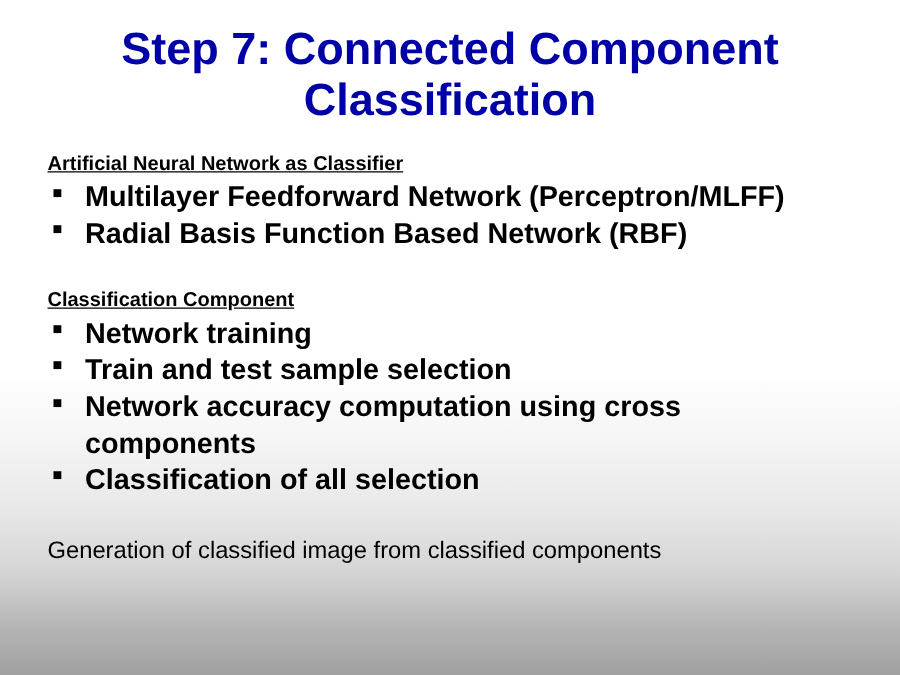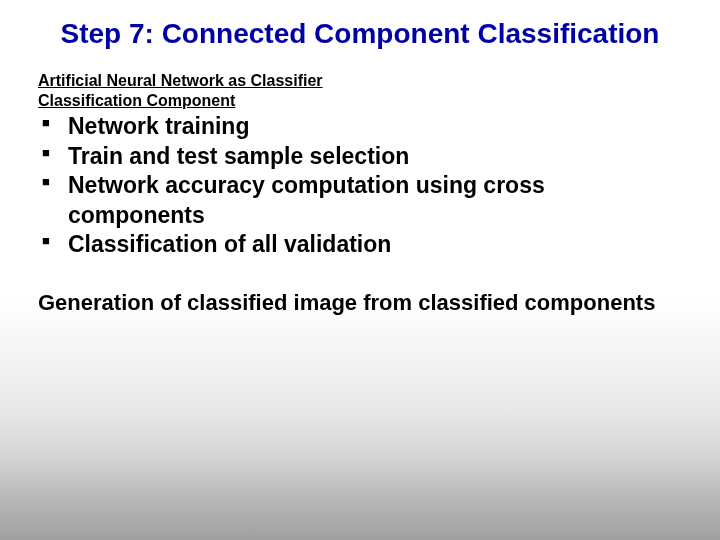--- a/index.html
+++ b/index.html
@@ -20,21 +20,21 @@
       #e9e9e9 75%,
       #d4d4d4 85%,
       #b8b8b8 92%,
       #a0a0a0 100%);
     box-sizing: border-box;
     padding: 18px 38px 0 38px;
   }
   .title {
     color: #0000a7;
     font-weight: bold;
-    font-size: 28px;
+    font-size: 36px;
     line-height: 1.15;
     text-align: center;
     margin: 0 0 22px 0;
   }
   .section-heading {
     color: #000;
     font-weight: bold;
     font-size: 16px;
     text-decoration: underline;
     margin: 0 0 2px 0;
@@ -55,38 +55,42 @@
   ul.bullets li::before {
     content: "■";
     position: absolute;
     left: 4px;
     top: 3px;
     font-size: 13px;
     color: #000;
   }
   .footer-line {
     color: #000;
-    font-weight: bold;
-    font-size: 22px;
+    font-weight: normal;
+    font-size: 19px;
     line-height: 1.25;
     margin: 0;
   }
 </style>
 </head>
 <body>
 
 <div class="slide">
 
   <h1 class="title">Step 7: Connected Component Classification</h1>
 
   <div class="section-heading">Artificial Neural Network as Classifier</div>
+  <ul class="bullets">
+    <li>Multilayer Feedforward Network (Perceptron/MLFF)</li>
+    <li>Radial Basis Function Based Network (RBF)</li>
+  </ul>
 
   <div class="section-heading">Classification Component</div>
   <ul class="bullets">
     <li>Network training</li>
     <li>Train and test sample selection</li>
     <li>Network accuracy computation using cross components</li>
-    <li>Classification of all validation</li>
+    <li>Classification of all selection</li>
   </ul>
 
   <p class="footer-line">Generation of classified image from classified components</p>
 
 </div>
 
 </body></html>

